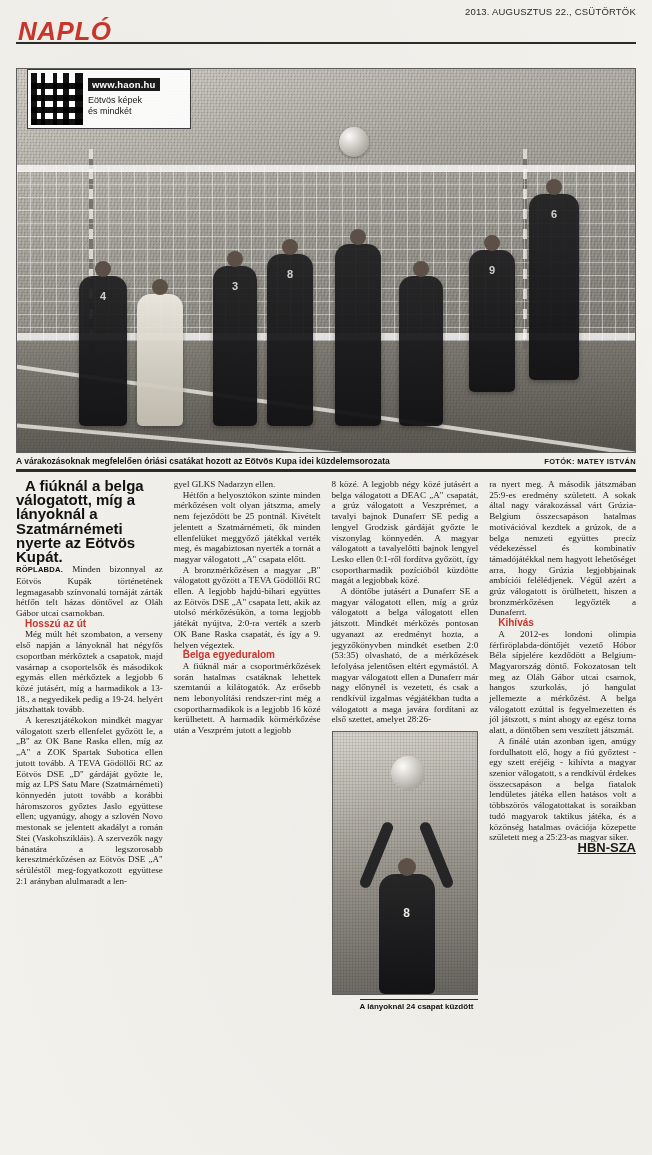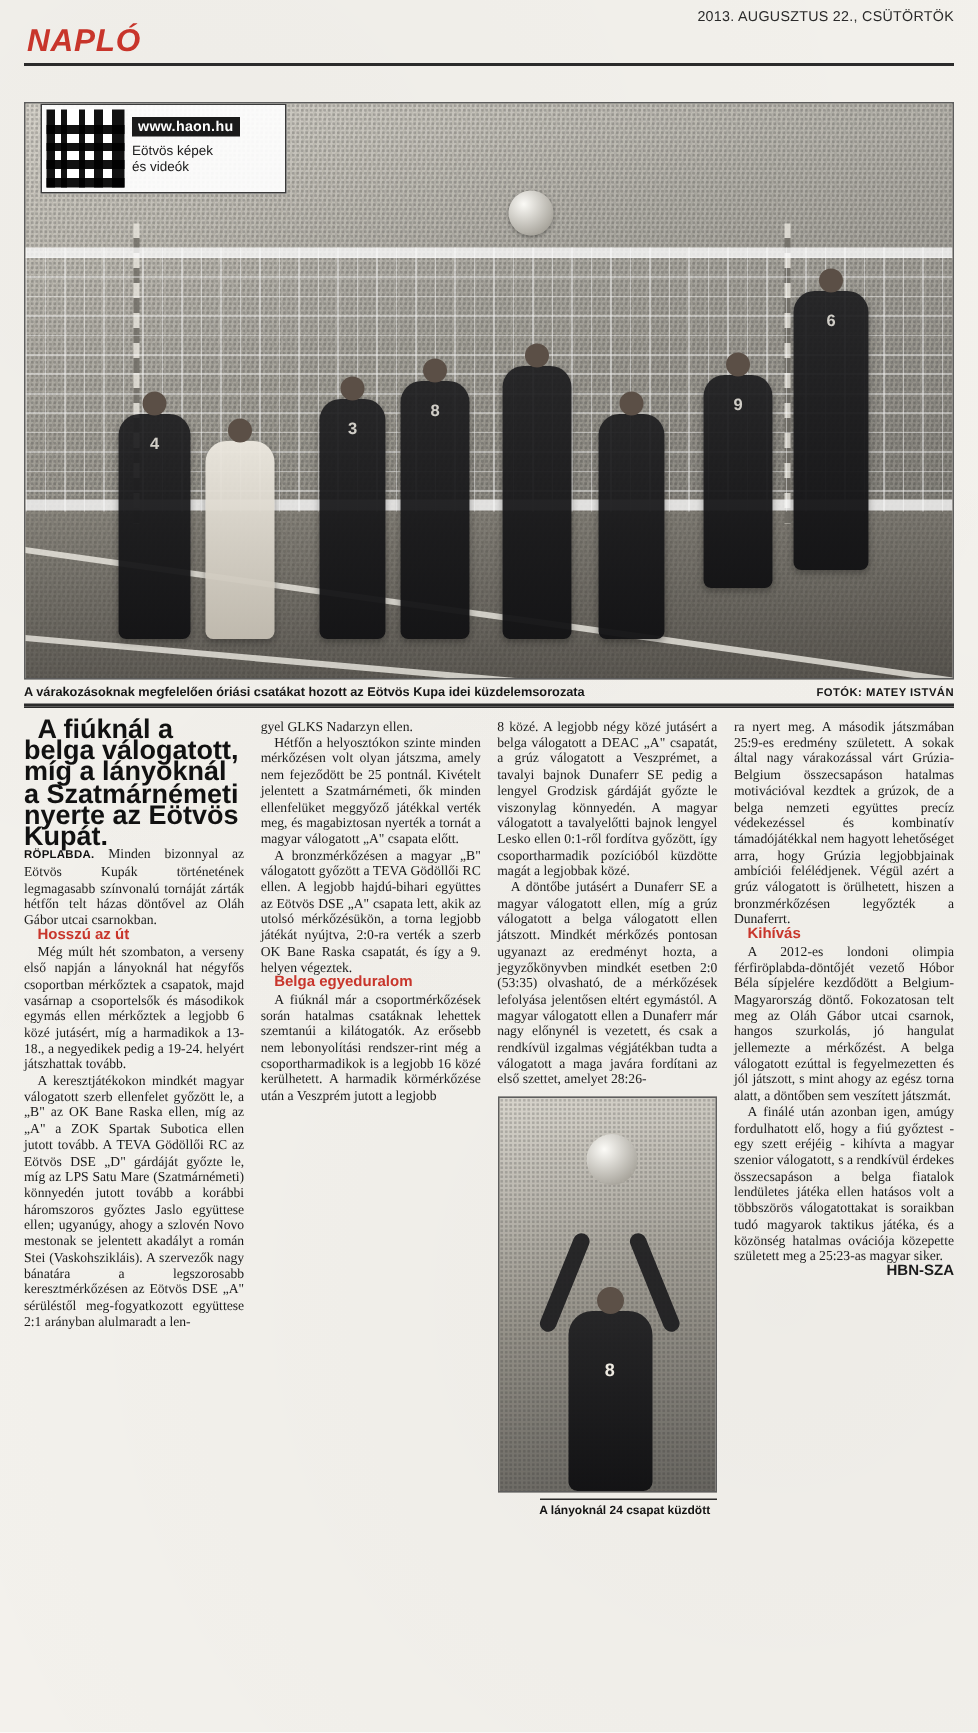--- a/index.html
+++ b/index.html
@@ -40,21 +40,21 @@
     letter-spacing: 0.2px;
     color: #2a2a2a;
   }
   .masthead-logo {
     position: absolute;
     left: 2px;
     top: 16px;
     font-family: "Liberation Sans", sans-serif;
     font-weight: bold;
     font-style: italic;
-    font-size: 21px;
+    font-size: 26px;
     letter-spacing: 0.5px;
     color: #c8352b;
   }
   .rule-top {
     position: absolute;
     left: 0; right: 0;
     top: 42px;
     height: 2px;
     background: #2b2b2b;
   }
@@ -268,21 +268,21 @@
     hyphens: auto;
   }
   .col p {
     margin: 0;
     text-indent: 9px;
   }
   .col p.noindent { text-indent: 0; }
   .lead {
     font-family: "Liberation Sans", sans-serif;
     font-weight: bold;
-    font-size: 18px;
+    font-size: 15px;
     line-height: 14.2px;
     text-align: left;
     text-indent: 0;
     margin-bottom: 7px;
     color: #111;
   }
   .subhead {
     font-family: "Liberation Sans", sans-serif;
     font-weight: bold;
     font-size: 10px;
@@ -293,24 +293,25 @@
   .kicker {
     font-family: "Liberation Sans", sans-serif;
     font-weight: bold;
     font-size: 7.6px;
     letter-spacing: 0.2px;
     color: #111;
   }
   .sign {
     font-family: "Liberation Sans", sans-serif;
     font-weight: bold;
-    font-size: 10px;
+    font-size: 13px;
     text-align: right;
     margin-top: 5px;
     text-indent: 0;
+    text-decoration: underline;
   }
 
   
   .inset {
     position: relative;
     margin: 6px 0 4px 0;
     height: 262px;
     border: 1px solid #5d5d5d;
     overflow: hidden;
     background: #b5b2a9;
@@ -433,21 +434,21 @@
       <span class="head"></span>
       <span class="num">6</span>
     </div>
 
     <div class="qr-badge">
       <div class="qr"></div>
       <div class="qr-text">
         <span class="qr-url">www.haon.hu</span>
         <div class="qr-lines">
           <div>Eötvös képek</div>
-          <div>és videók</div>
+          <div>és mindkét</div>
         </div>
       </div>
     </div>
   </div>
 
   <div class="photo-caption">
     <div class="cap-text">A várakozásoknak megfelelően óriási csatákat hozott az Eötvös Kupa idei küzdelemsorozata</div>
     <div class="cap-credit">FOTÓK: MATEY ISTVÁN</div>
   </div>
 

